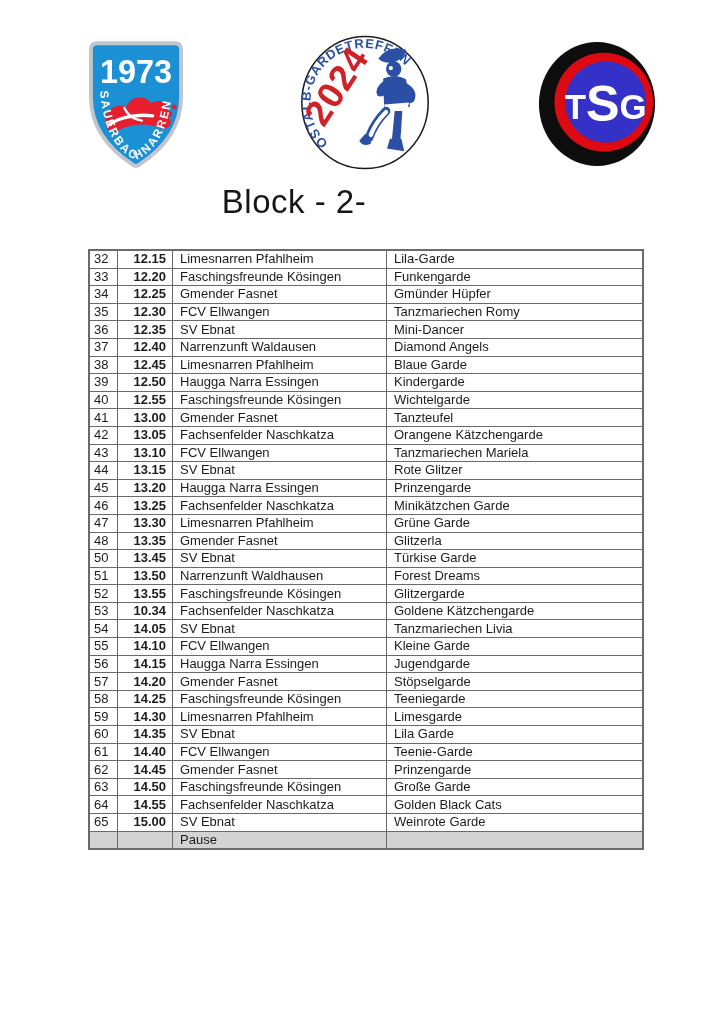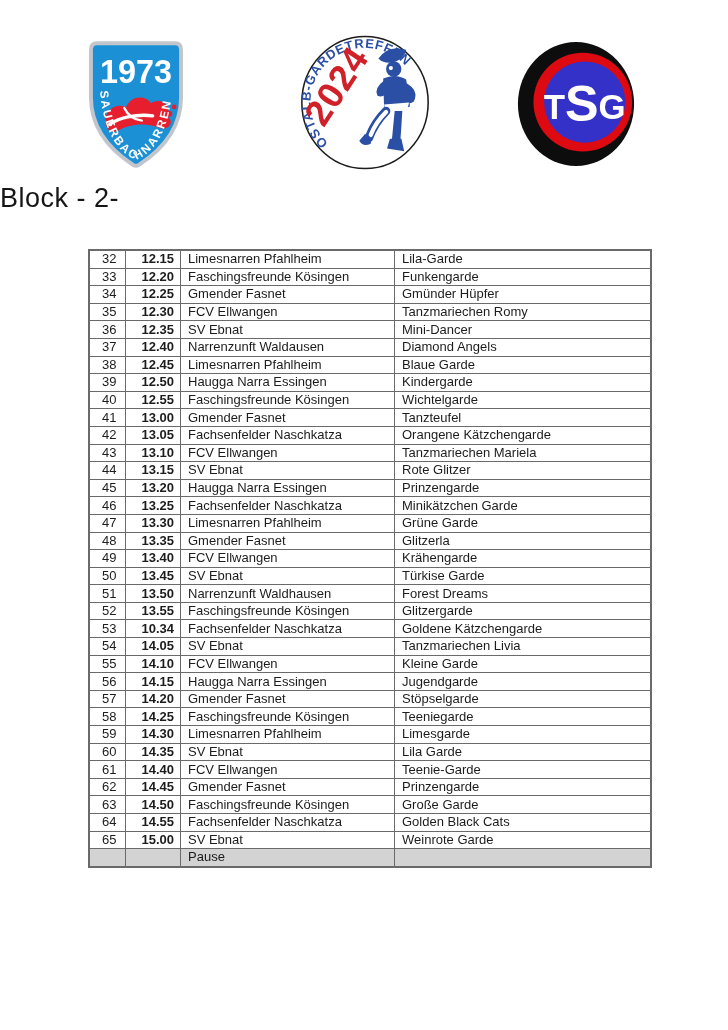--- a/index.html
+++ b/index.html
@@ -17,39 +17,39 @@
   }
   html,body{margin:0;padding:0;}
   body{
     width:728px;height:1030px;background:#ffffff;
     font-family:"Liberation Sans", sans-serif;color:var(--text-black);
     position:relative;overflow:hidden;
   }
   .logo{position:absolute;}
   .logo-left{left:87px;top:40px;}
   .logo-center{left:298px;top:32px;}
-  .logo-right{left:516px;top:39px;}
+  .logo-right{left:537px;top:39px;}
   .page-title{
     position:absolute;top:183px;left:0;width:588px;
-    text-align:left;font-size:27px;letter-spacing:0.5px;
+    text-align:center;font-size:33px;letter-spacing:0.5px;
     color:#161616;
   }
   .schedule{position:absolute;top:249px;left:88px;}
   table.schedule-table{
     border-collapse:collapse;table-layout:fixed;
     border:2px solid var(--table-border);
   }
   .schedule-table td{
     border:1px solid var(--table-border);
     height:16.6px;padding:0 0 0 7px;
     font-size:13px;line-height:14px;
     white-space:nowrap;overflow:hidden;
     color:#1c1c1c;
   }
-  .schedule-table td.c-nr{width:23px;padding-left:12px;text-align:left;margin-left:48px;}
+  .schedule-table td.c-nr{width:23px;padding-left:4px;text-align:left;margin-left:48px;}
   .schedule-table td.c-time{width:48px;padding-left:0;padding-right:6px;text-align:right;font-weight:bold;}
   .schedule-table td.c-club{width:206px;}
   .schedule-table td.c-garde{width:248px;}
   tr.pause-row td{background:var(--pause-gray);}
 </style>
 </head>
 <body>
 
 <div class="logo logo-left">
   <svg width="98" height="130" viewBox="0 0 100 132">
@@ -210,26 +210,20 @@
     <td class="c-club">Limesnarren Pfahlheim</td>
     <td class="c-garde">Grüne Garde</td>
   </tr>
         <tr>
     <td class="c-nr">48</td>
     <td class="c-time">13.35</td>
     <td class="c-club">Gmender Fasnet</td>
     <td class="c-garde">Glitzerla</td>
   </tr>
         <tr>
-    <td class="c-nr">49</td>
-    <td class="c-time">13.40</td>
-    <td class="c-club">FCV Ellwangen</td>
-    <td class="c-garde">Krähengarde</td>
-  </tr>
-        <tr>
     <td class="c-nr">50</td>
     <td class="c-time">13.45</td>
     <td class="c-club">SV Ebnat</td>
     <td class="c-garde">Türkise Garde</td>
   </tr>
         <tr>
     <td class="c-nr">51</td>
     <td class="c-time">13.50</td>
     <td class="c-club">Narrenzunft Waldhausen</td>
     <td class="c-garde">Forest Dreams</td>

